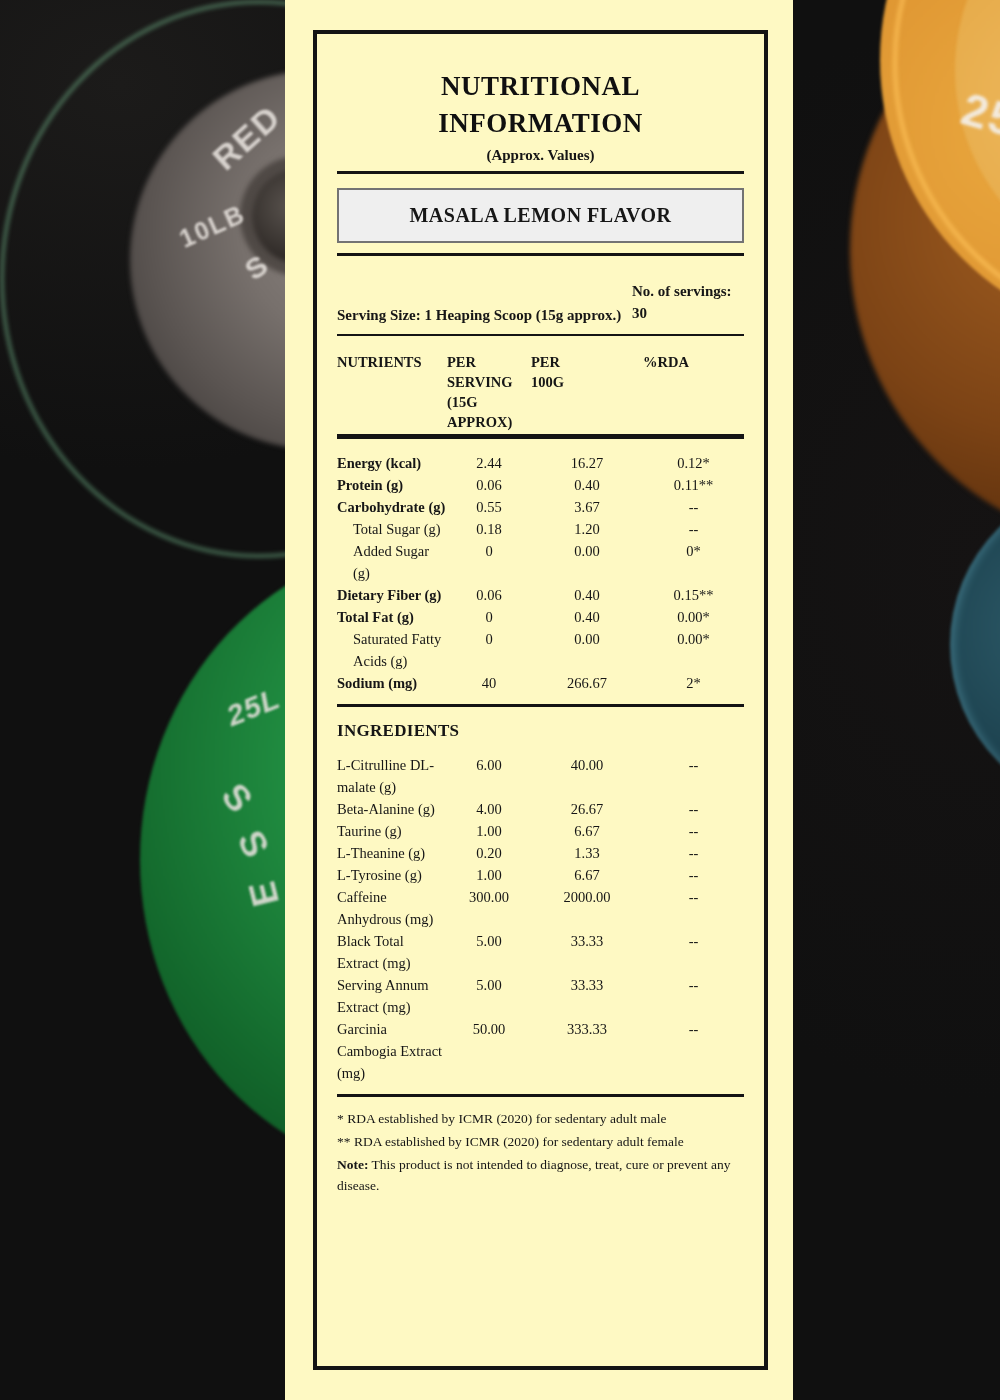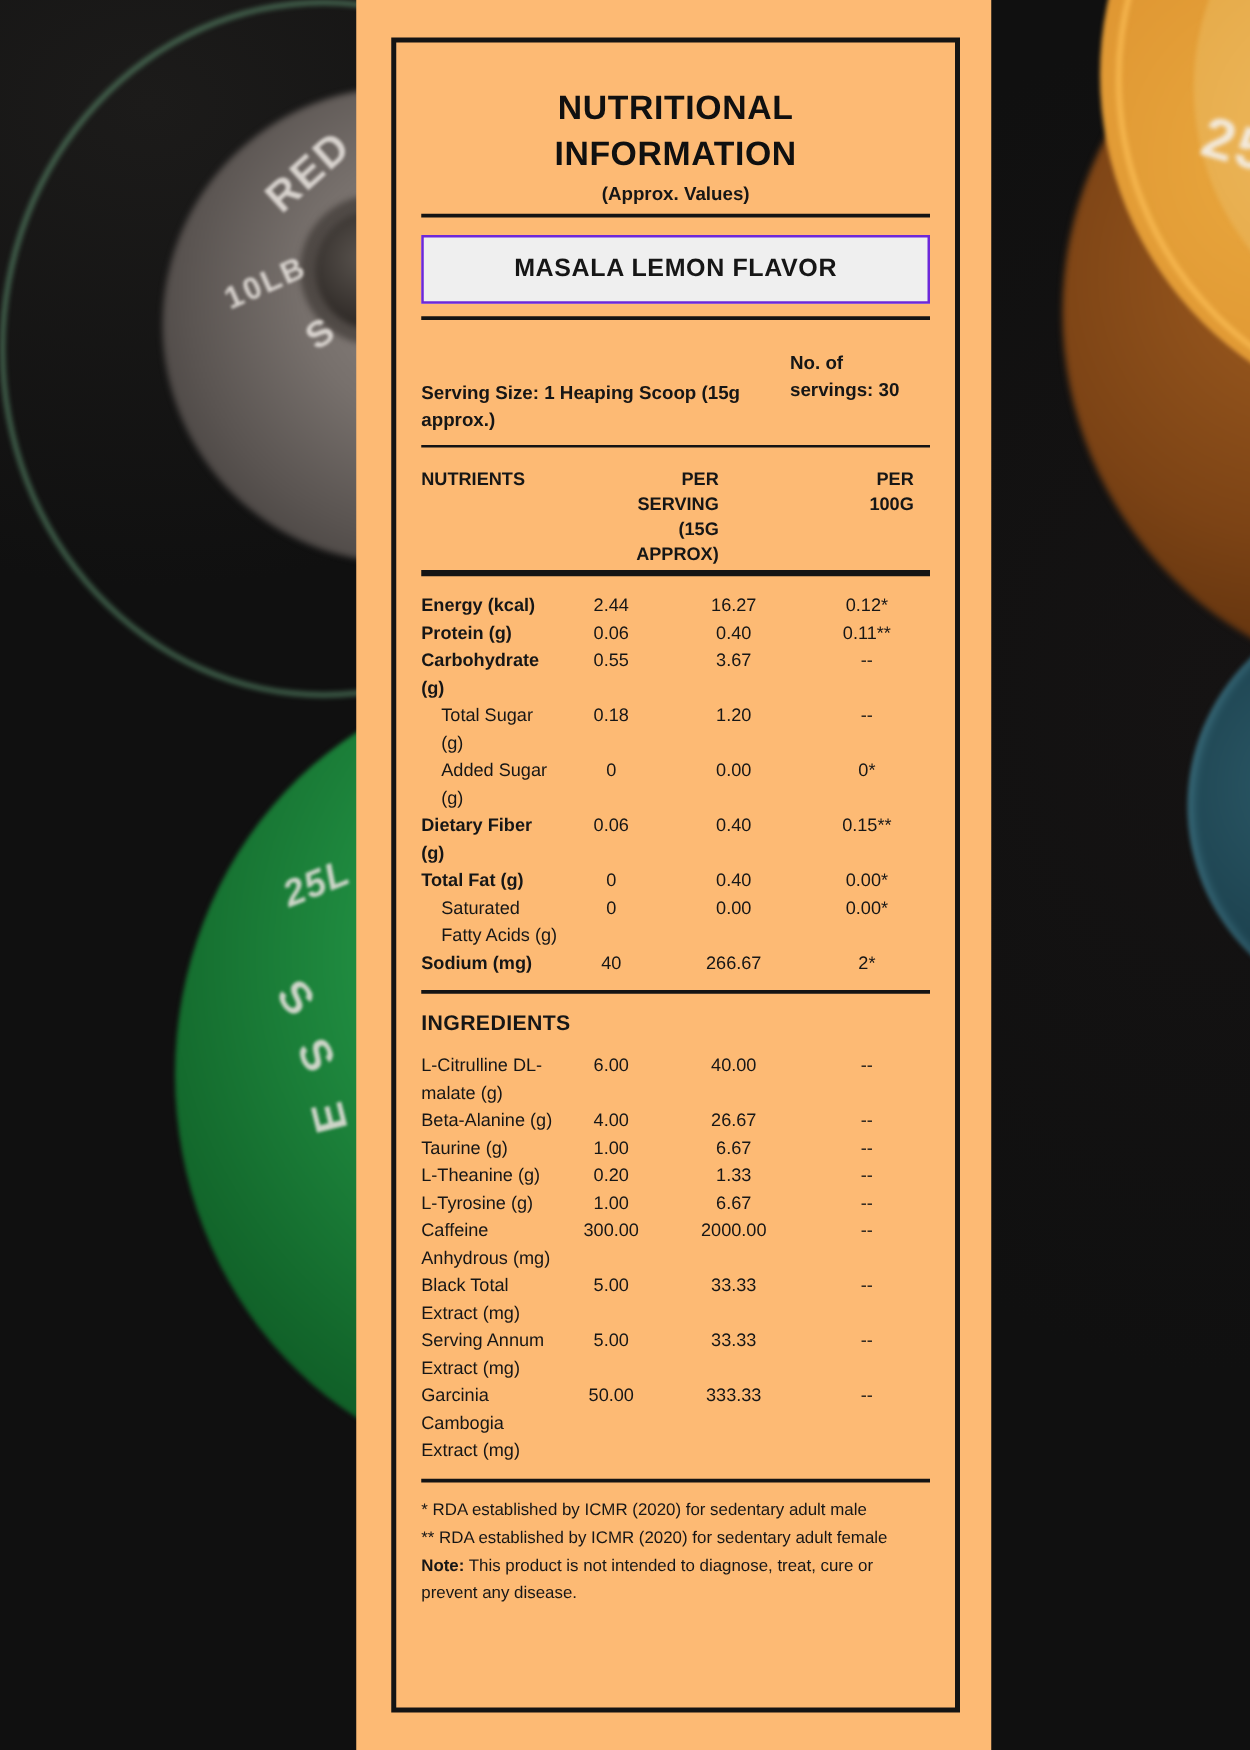--- a/index.html
+++ b/index.html
@@ -39,40 +39,40 @@
       background:radial-gradient(circle at 28% 62%, #eaa93f 0%, #dd9330 45%, #bb6f1d 80%, #a55f16 95%);}
   .orange-rim{position:absolute;left:893px;top:-208px;width:534px;height:534px;border-radius:50%;
       border:4px solid rgba(255,195,90,.75);filter:blur(2px);}
   .plate-orange-inner{left:955px;top:-140px;width:420px;height:420px;
       background:radial-gradient(circle at 28% 58%, #eeb95e 0%, #e2a440 60%, #d8962f 90%);}
   .t-orange{left:962px;top:88px;font-size:46px;color:#f4efe8;transform:rotate(16deg);filter:blur(1.5px);opacity:.92;}
   .plate-teal{left:950px;top:480px;width:330px;height:330px;
       background:radial-gradient(circle at 32% 45%, #2d5b69 0%, #1e4451 45%, #132d36 80%);
       box-shadow:inset 4px 0 8px rgba(125,205,225,.30);}
   
-  .panel{position:absolute;left:285px;top:0;width:508px;height:1400px;background:#fdba74;}
+  .panel{position:absolute;left:285px;top:0;width:508px;height:1400px;background:#fef9c3;font-family:Liberation Serif, serif;}
   .nlabel{position:absolute;left:28px;top:30px;width:455px;height:1340px;
       border:4px solid #141414;box-sizing:border-box;padding:34px 20px 16px 20px;overflow:hidden;}
   .title{font-size:27px;font-weight:800;text-align:center;line-height:1.38;letter-spacing:.5px;color:#101010;}
   .subtitle{font-size:15px;font-weight:700;text-align:center;margin-top:4px;}
   .hr{background:#141414;border:0;}
   .hr-thick{height:3px;margin:7px 0 0 0;}
   .hr-med{height:3px;margin:10px 0 0 0;}
   .hr-thin{height:2px;margin:8px 0 0 0;}
   .hr-header{height:5px;margin:2px 0 0 0;}
-  .flavor-box{margin-top:14px;border:2px solid #6d28d9;background:#efefef;
+  .flavor-box{margin-top:14px;border:2px solid #737373;background:#efefef;
       text-align:center;padding:14px 4px;}
   .flavor-box span{font-size:20px;font-weight:800;letter-spacing:.5px;}
   .serving{display:flex;margin-top:24px;font-weight:700;font-size:15px;line-height:1.47;}
   .serving .left{width:295px;margin-top:24px;}
   .serving .right{width:112px;margin-left:auto;}
   .thead{display:grid;grid-template-columns:110px 84px 112px 1fr;margin-top:16px;
-      font-weight:700;font-size:14.5px;line-height:1.38;gap:44px;}
+      font-weight:700;font-size:14.5px;line-height:1.38;}
   .thead .hc{white-space:pre-line;}
-  .thead .hc.ctr{text-align:right;}
+  .thead .hc.ctr{text-align:left;}
   .tbody{margin-top:13px;}
   .trow{display:grid;grid-template-columns:110px 84px 112px 1fr;font-size:14.5px;line-height:1.52;}
   .trow .tcell{padding:0;}
   .trow .c1,.trow .c2,.trow .c3{text-align:center;}
   .trow.bold-name .c0{font-weight:700;}
   .trow.indent .c0{padding-left:16px;}
   .ing-head{font-weight:800;font-size:17px;margin-top:14px;letter-spacing:.3px;}
   .footnotes{margin-top:12px;font-size:13.5px;line-height:1.55;}
   .footnotes p{margin:0 0 2px 0;}
   .note b{font-weight:700;}

